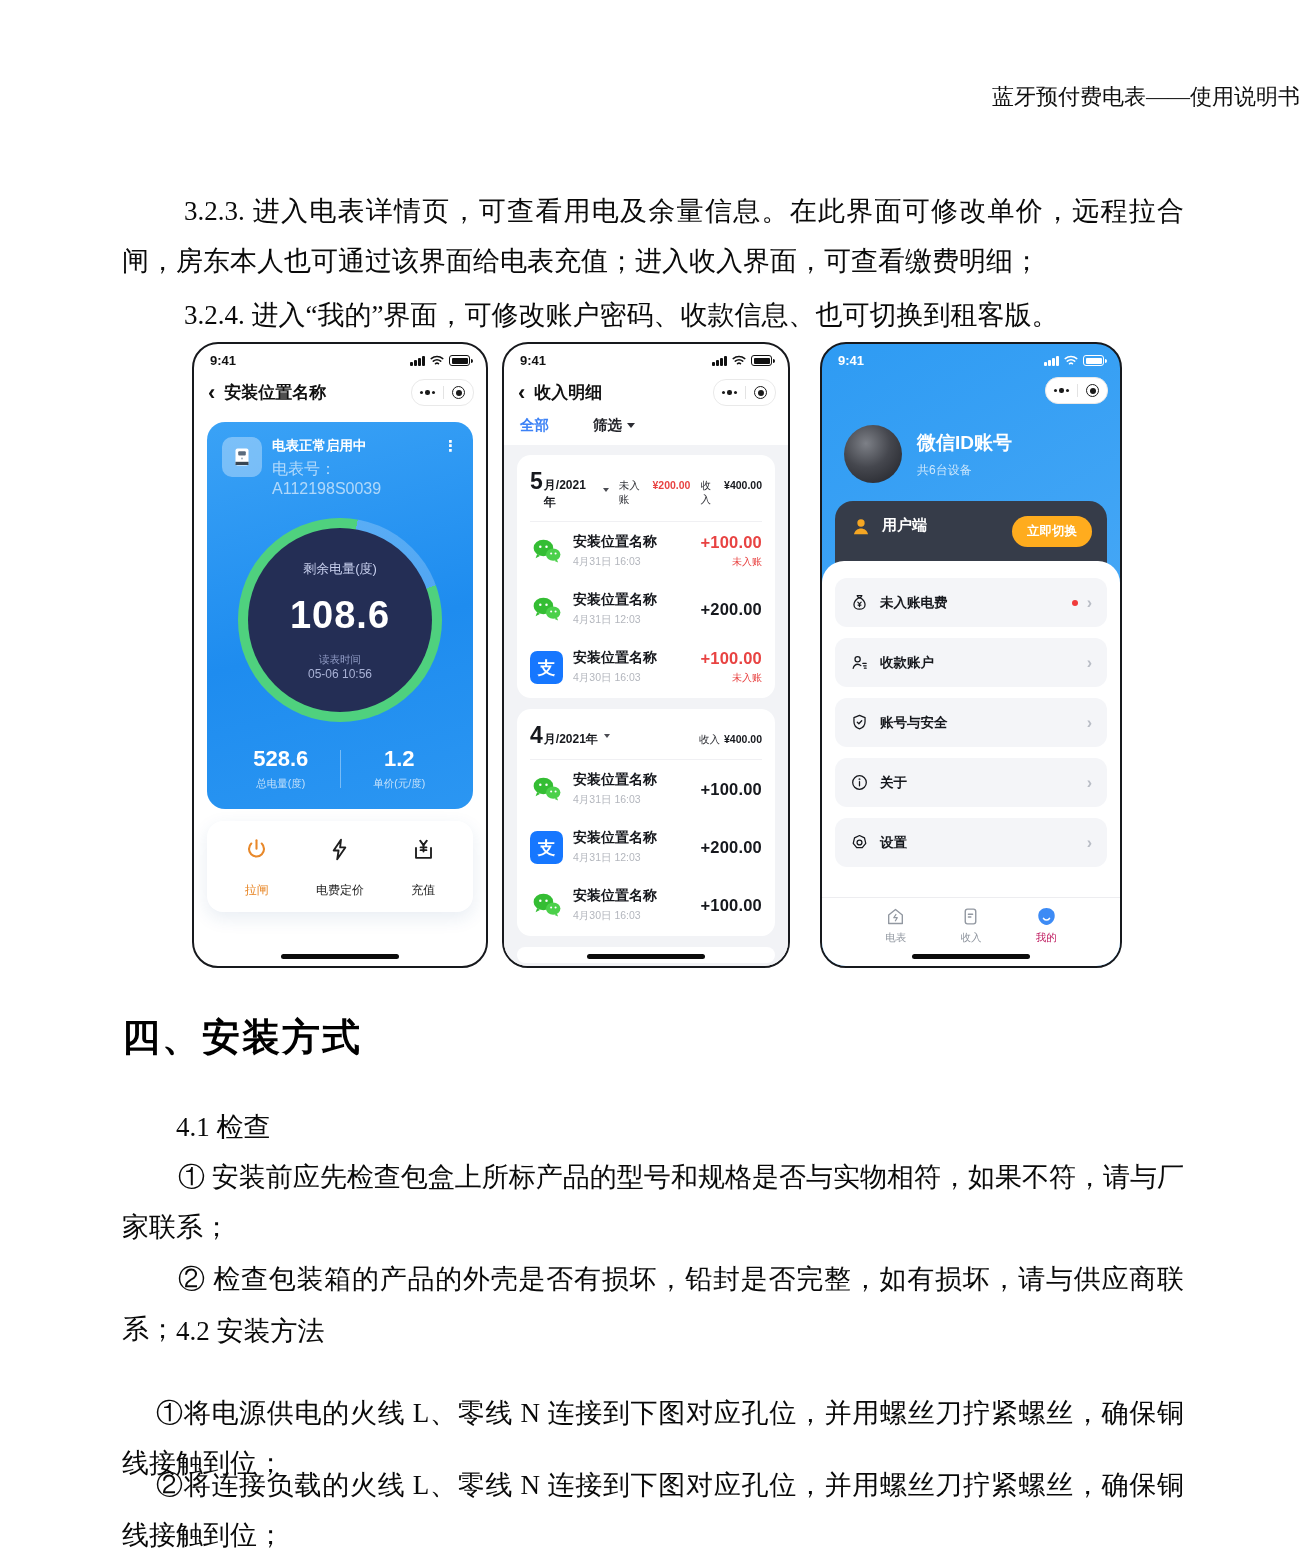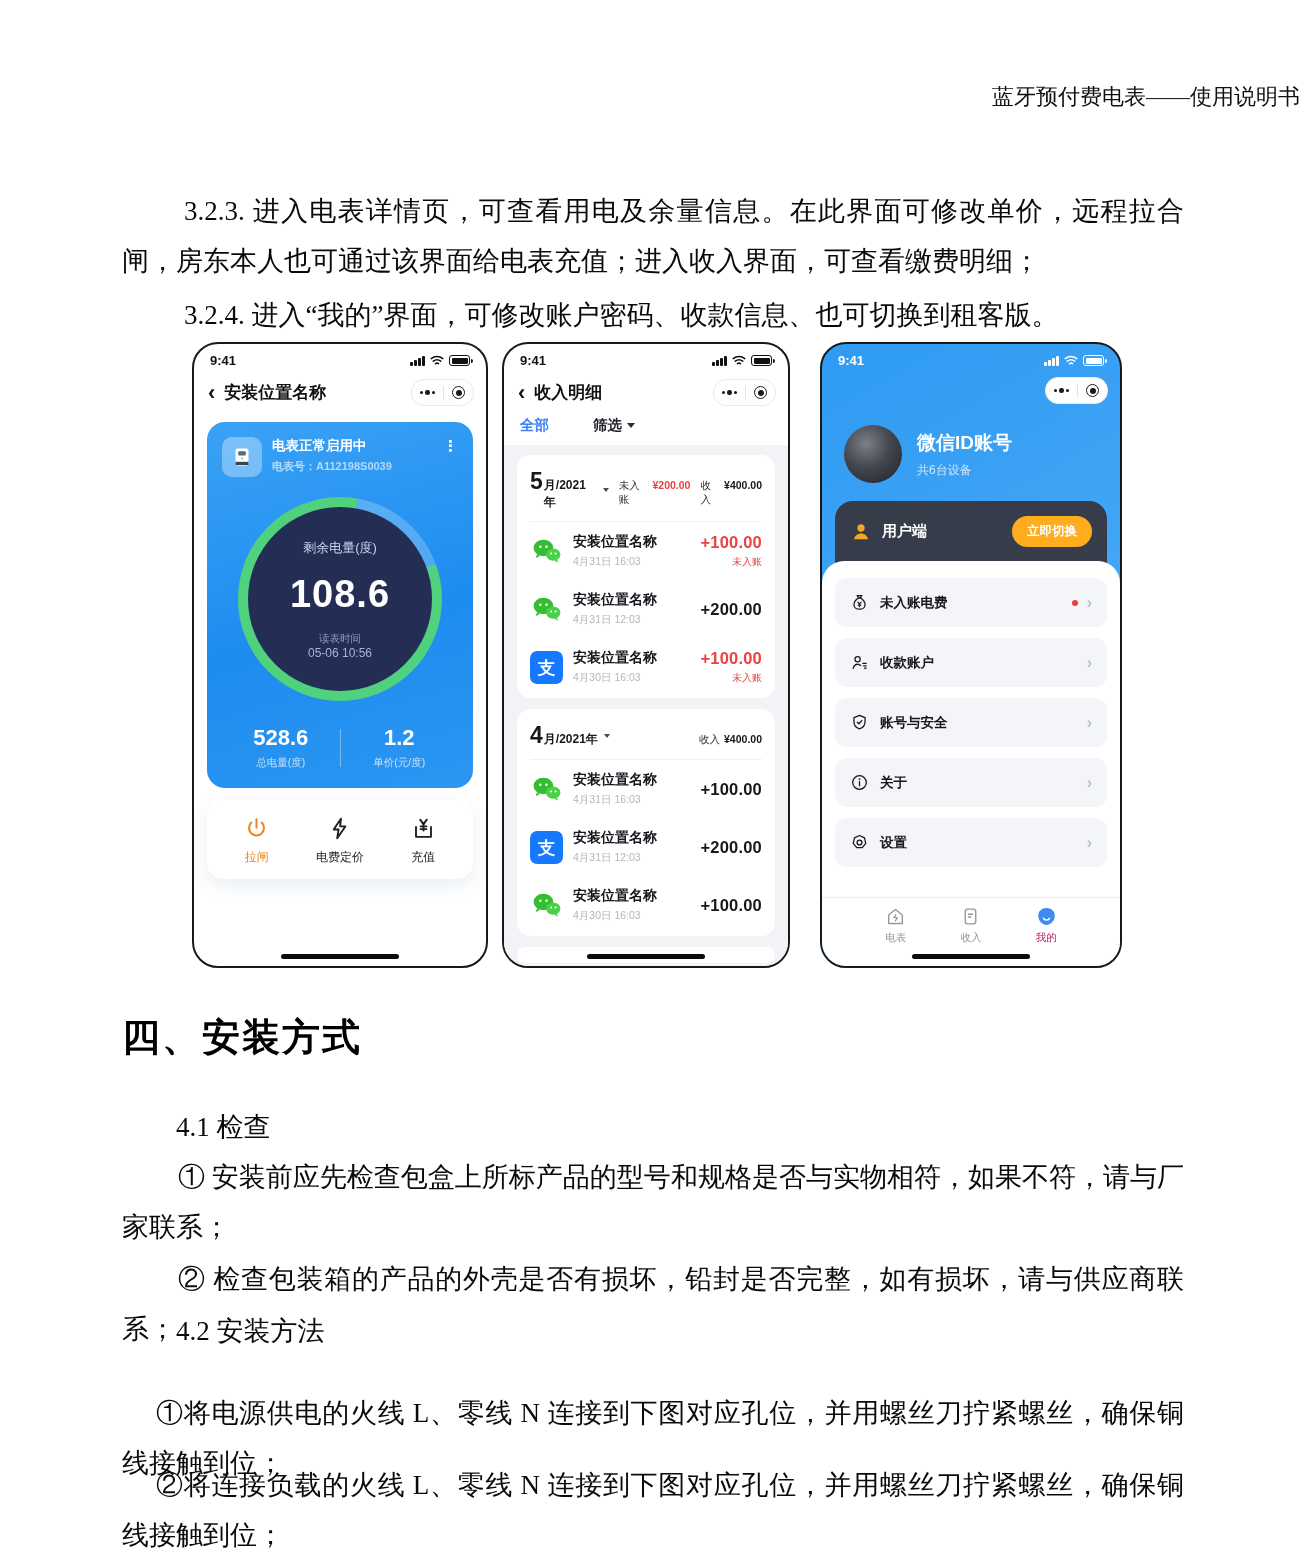--- a/index.html
+++ b/index.html
@@ -57,38 +57,38 @@
   .home-bar{margin:auto auto 7px;width:118px;height:5px;border-radius:3px;background:#0b0b0b;flex:none;}
 
   
   .meter-card{margin:8px 13px 0;border-radius:18px;padding:15px 15px 18px;color:#fff;
               background:linear-gradient(165deg,#3AA2F6 0%,#1E8CEF 55%,#2B96F2 100%);}
   .meter-head{display:flex;align-items:flex-start;}
   .meter-ic{width:40px;height:40px;border-radius:10px;background:rgba(255,255,255,.34);
             display:flex;align-items:center;justify-content:center;flex:none;}
   .meter-head-txt{margin-left:10px;flex:1;}
   .m-status{font-size:13.5px;font-weight:bold;}
-  .m-no{font-size:11px;color:rgba(255,255,255,.62);margin-top:4px;font-weight:bold;}
+  .m-no{font-size:16px;color:rgba(255,255,255,.62);margin-top:4px;}
   .kebab{color:#fff;font-size:15px;font-weight:bold;line-height:14px;padding-top:2px;}
   .gauge{margin:20px auto 0;width:204px;height:204px;border-radius:50%;position:relative;
          background:conic-gradient(from 70deg,#4FD17E 0 300deg,rgba(255,255,255,.22) 300deg 360deg);}
   .gauge-inner{position:absolute;inset:10px;background:#242E55;border-radius:50%;
                display:flex;flex-direction:column;align-items:center;justify-content:center;text-align:center;}
   .g-label{font-size:13px;color:#C9D1EF;}
   .g-value{font-size:38px;font-weight:bold;letter-spacing:1px;margin:16px 0 16px;}
   .g-rlabel{font-size:10.5px;color:#8F9AC4;}
   .g-rvalue{font-size:12px;color:#A9B2D6;}
   .stats{display:flex;align-items:center;margin-top:24px;}
   .stat{flex:1;text-align:center;}
   .stat-v{font-size:22px;font-weight:bold;}
   .stat-l{font-size:10.5px;color:rgba(255,255,255,.72);margin-top:5px;}
   .stat-div{width:1px;height:38px;background:rgba(255,255,255,.38);}
   .actions{margin:12px 13px 0;background:#fff;border-radius:16px;box-shadow:0 6px 18px rgba(31,77,136,.10);
            display:flex;padding:16px 8px 13px;}
-  .action{flex:1;display:flex;flex-direction:column;align-items:center;gap:8px;color:#1e1e1e;}
+  .action{flex:1;display:flex;flex-direction:column;align-items:center;gap:20px;color:#1e1e1e;}
   .action svg{width:25px;height:25px;}
   .action-label{font-size:12px;font-weight:500;color:inherit;}
   .action.orange{color:#E8882A;}
 
   
   .tabs{display:flex;gap:28px;padding:2px 16px 10px;align-items:center;background:#fff;}
   .tab-all{font-size:14.5px;font-weight:bold;color:#3D82F6;}
   .tab-filter{font-size:14.5px;font-weight:bold;color:#23242a;display:flex;align-items:center;gap:5px;margin-left:16px;}
   .tri{width:0;height:0;border-left:4px solid transparent;border-right:4px solid transparent;border-top:5px solid #2b2c33;}
   .p2-body{flex:1;background:#f2f3f6;padding:10px 13px 0;display:flex;flex-direction:column;overflow:hidden;}
@@ -114,21 +114,21 @@
   .flag{font-size:10px;color:#E84342;margin-top:3px;}
   .partial{background:#fff;border-radius:14px;height:16px;flex:none;}
 
   
   .p3-cap-row{display:flex;justify-content:flex-end;padding:7px 12px 0;}
   .profile{display:flex;align-items:center;gap:15px;padding:21px 22px 0;}
   .avatar{width:58px;height:58px;border-radius:50%;flex:none;
           background:radial-gradient(circle at 38% 32%,#7d8087 0%,#45474e 45%,#1e2026 100%);}
   .pr-name{font-size:19px;font-weight:bold;color:#fff;}
   .pr-sub{font-size:12px;color:rgba(255,255,255,.75);margin-top:6px;}
-  .role-card{margin:18px 13px 0;background:#363C49;border-radius:18px;padding:15px 15px 38px;display:flex;align-items:center;}
+  .role-card{margin:18px 13px 0;background:#363C49;border-radius:18px;padding:15px 15px 38px;display:flex;}
   .role-ic{width:22px;height:22px;}
   .role-ic svg{width:22px;height:22px;display:block;}
   .role-label{font-size:15px;font-weight:bold;color:#fff;margin-left:10px;flex:1;}
   .switch-btn{background:#FFAC1E;color:#fff;font-size:12.5px;font-weight:bold;padding:7px 15px;border-radius:17px;border:none;}
   .sheet{margin-top:-24px;background:#fff;border-radius:22px 22px 0 0;flex:1;display:flex;flex-direction:column;
          padding:17px 13px 0;position:relative;z-index:2;}
   .menu-item{background:#F4F5F8;border-radius:12px;height:49px;display:flex;align-items:center;padding:0 15px;margin-bottom:11px;flex:none;}
   .mi-icon{width:19px;height:19px;color:#16181d;}
   .mi-icon svg{width:19px;height:19px;display:block;}
   .mi-label{font-size:13.5px;font-weight:bold;color:#16181d;margin-left:11px;flex:1;}

